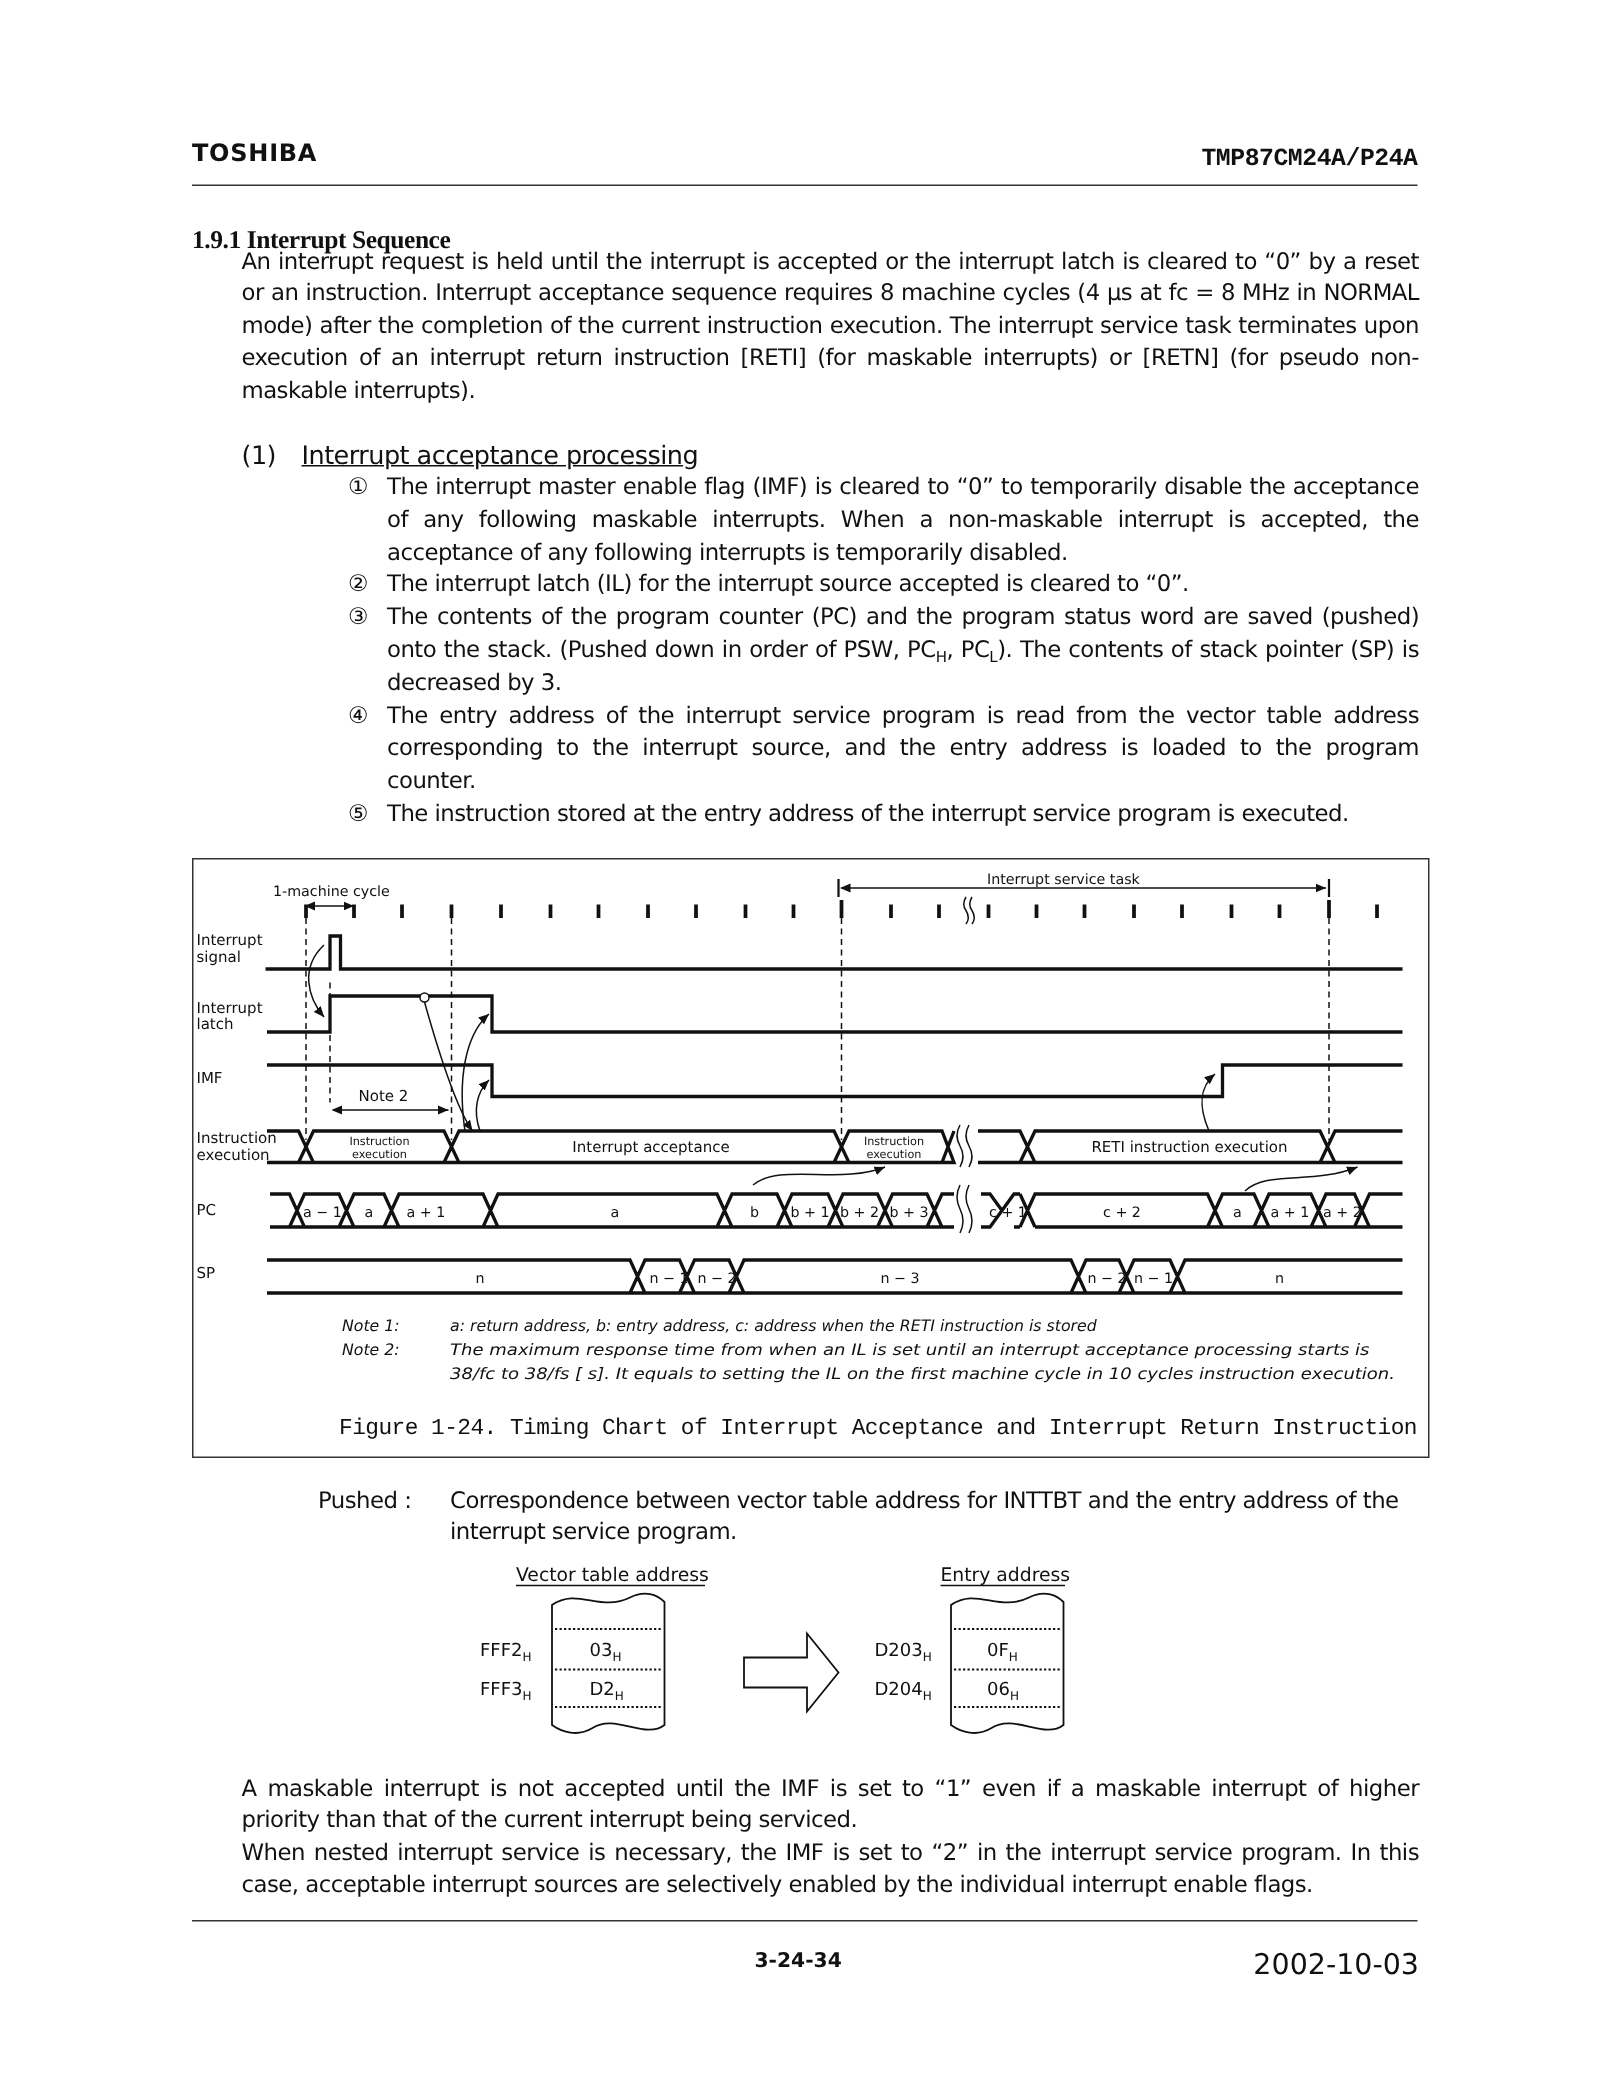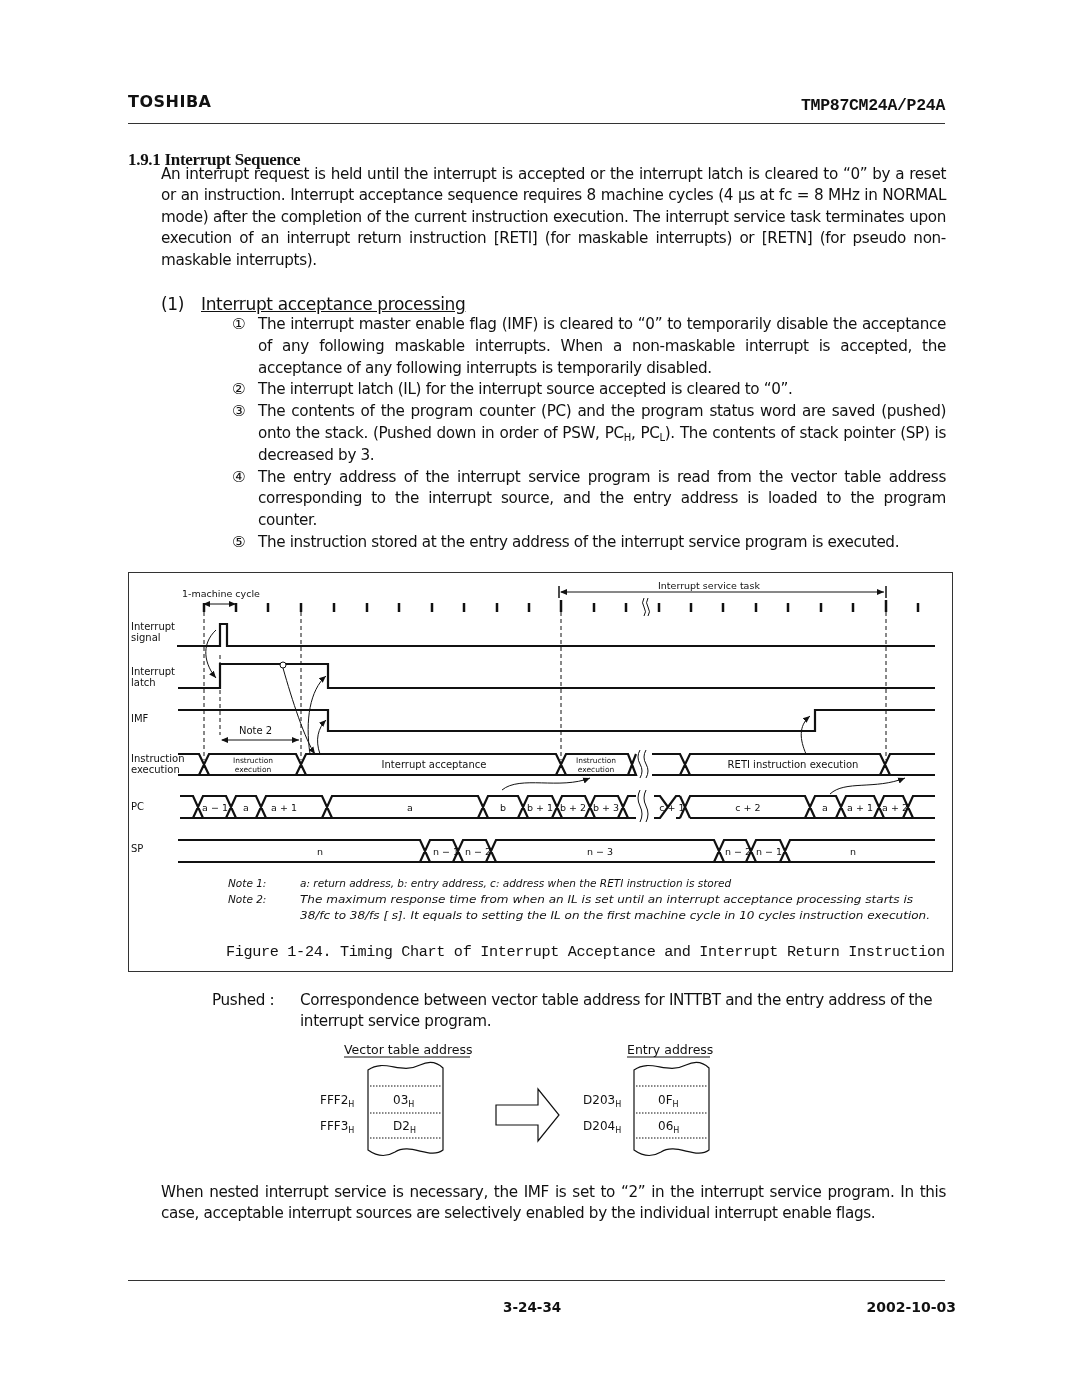--- a/index.html
+++ b/index.html
@@ -20,21 +20,21 @@
   .step .mk { width:26px; flex:none; }
   .step .tx { flex:1; }
   sub { font-size:10px; vertical-align:-3px; line-height:0; }
   .figure { left:128px; top:572px; width:825px; height:400px; border:1.5px solid #333; box-sizing:border-box; }
   .fig-caption { left:226px; top:943px; font-size:15.2px; font-family:Liberation Mono, monospace; letter-spacing:-0.35px; }
   .example { left:212px; top:990px; width:735px; font-size:15.2px; line-height:21.4px; font-family:"DejaVu Sans", sans-serif; letter-spacing:-0.35px; display:flex; }
   .example .lbl { width:88px; flex:none; }
   .example .tx { flex:1; }
   .vt { left:300px; top:1040px; width:520px; height:130px; }
   .footer-page { left:503px; top:1299px; font-size:13.5px; font-weight:bold; font-family:"DejaVu Sans", sans-serif; }
-  .footer-date { right:124px; top:1299px; font-size:14px; font-weight:bold; font-family:"DejaVu Sans", sans-serif; }
+  .footer-date { right:134px; top:1299px; font-size:19px; font-weight:normal; font-family:"DejaVu Sans", sans-serif; }
   svg text { font-family:"DejaVu Sans", sans-serif; }
 </style>
 </head>
 <body>
 
 <div class="abs logo">TOSHIBA</div>
 <div class="abs model">TMP87CM24A/P24A</div>
 <div class="abs rule" style="top:123px;"></div>
 
 <div class="abs sec-title">1.9.1 Interrupt Sequence</div>
@@ -251,18 +251,19 @@
       <text x="393" y="1130"><tspan>D2</tspan><tspan font-size="8" dy="3">H</tspan></text>
       <text x="583" y="1104"><tspan>D203</tspan><tspan font-size="8" dy="3">H</tspan></text>
       <text x="658" y="1104"><tspan>0F</tspan><tspan font-size="8" dy="3">H</tspan></text>
       <text x="583" y="1130"><tspan>D204</tspan><tspan font-size="8" dy="3">H</tspan></text>
       <text x="658" y="1130"><tspan>06</tspan><tspan font-size="8" dy="3">H</tspan></text>
     </g>
   </svg>
 </div>
 
 <div class="abs para" style="top:1182px;">
+  <p>A maskable interrupt is not accepted until the IMF is set to “1” even if a maskable interrupt of higher priority than that of the current interrupt being serviced.</p>
   <p>When nested interrupt service is necessary, the IMF is set to “2” in the interrupt service program.  In this case, acceptable interrupt sources are selectively enabled by the individual interrupt enable flags.</p>
 </div>
 
 <div class="abs rule" style="top:1280px;"></div>
 <div class="abs footer-page">3-24-34</div>
 <div class="abs footer-date">2002-10-03</div>
 
 </body></html>

